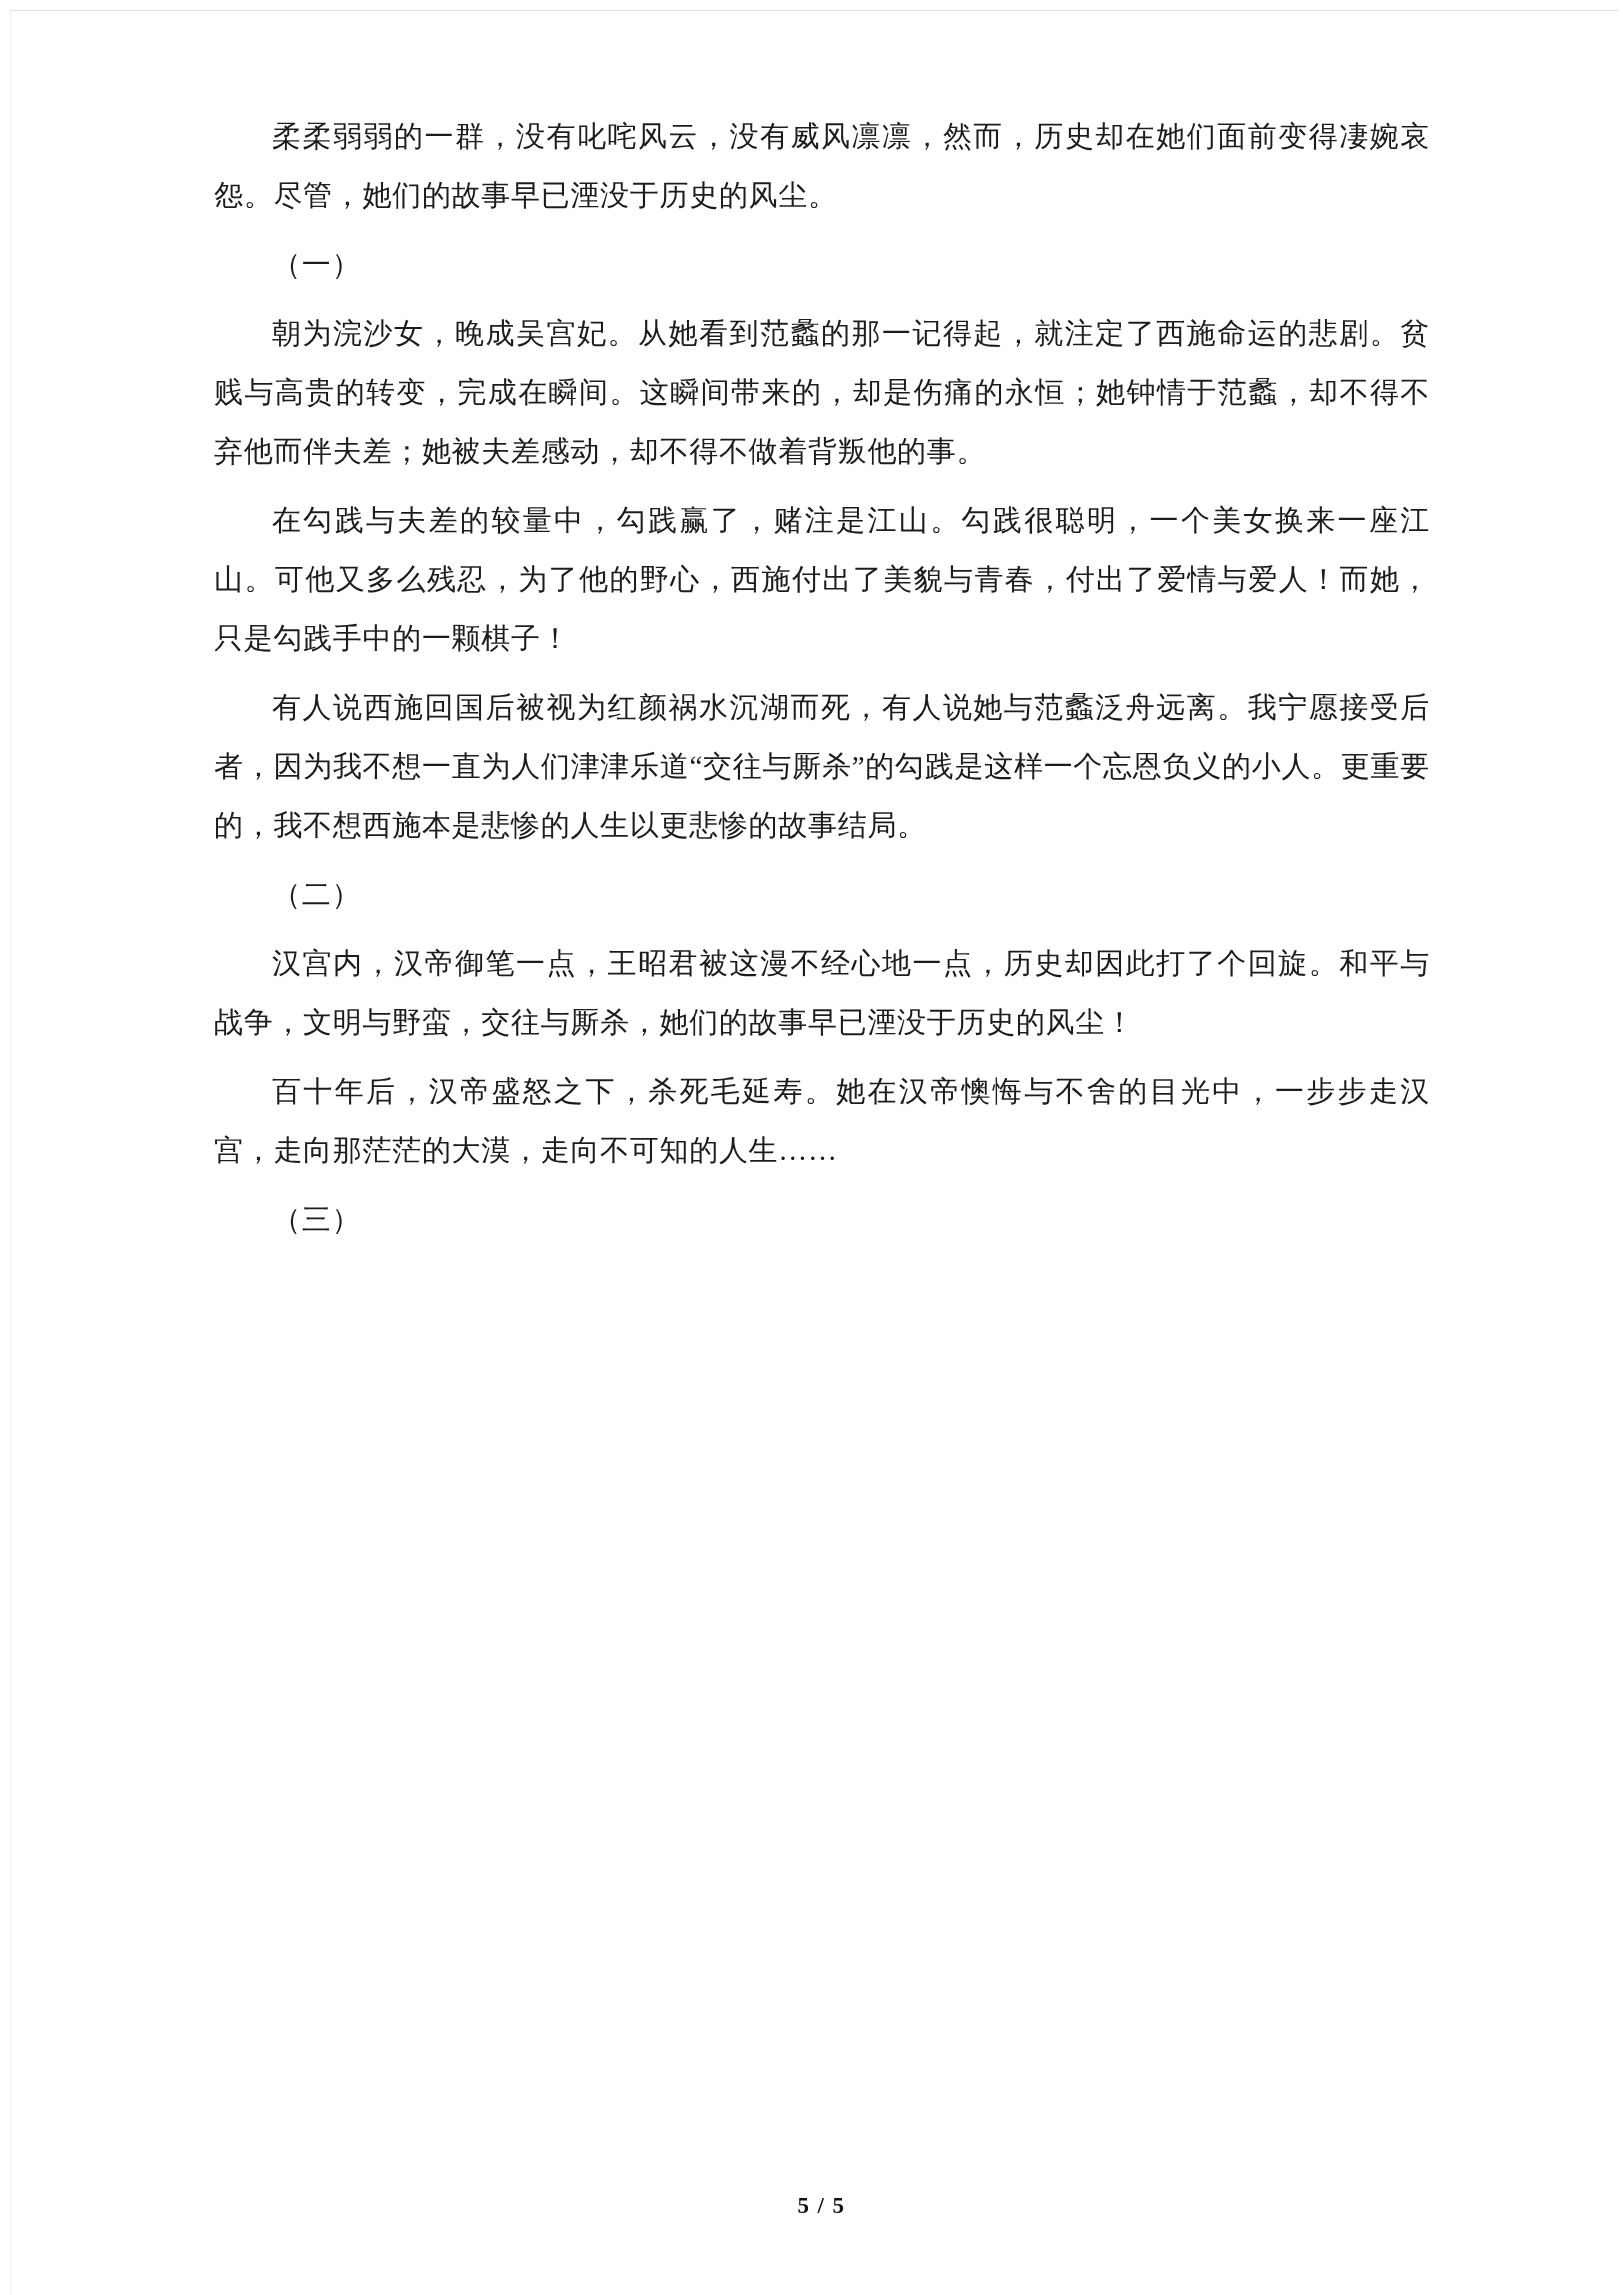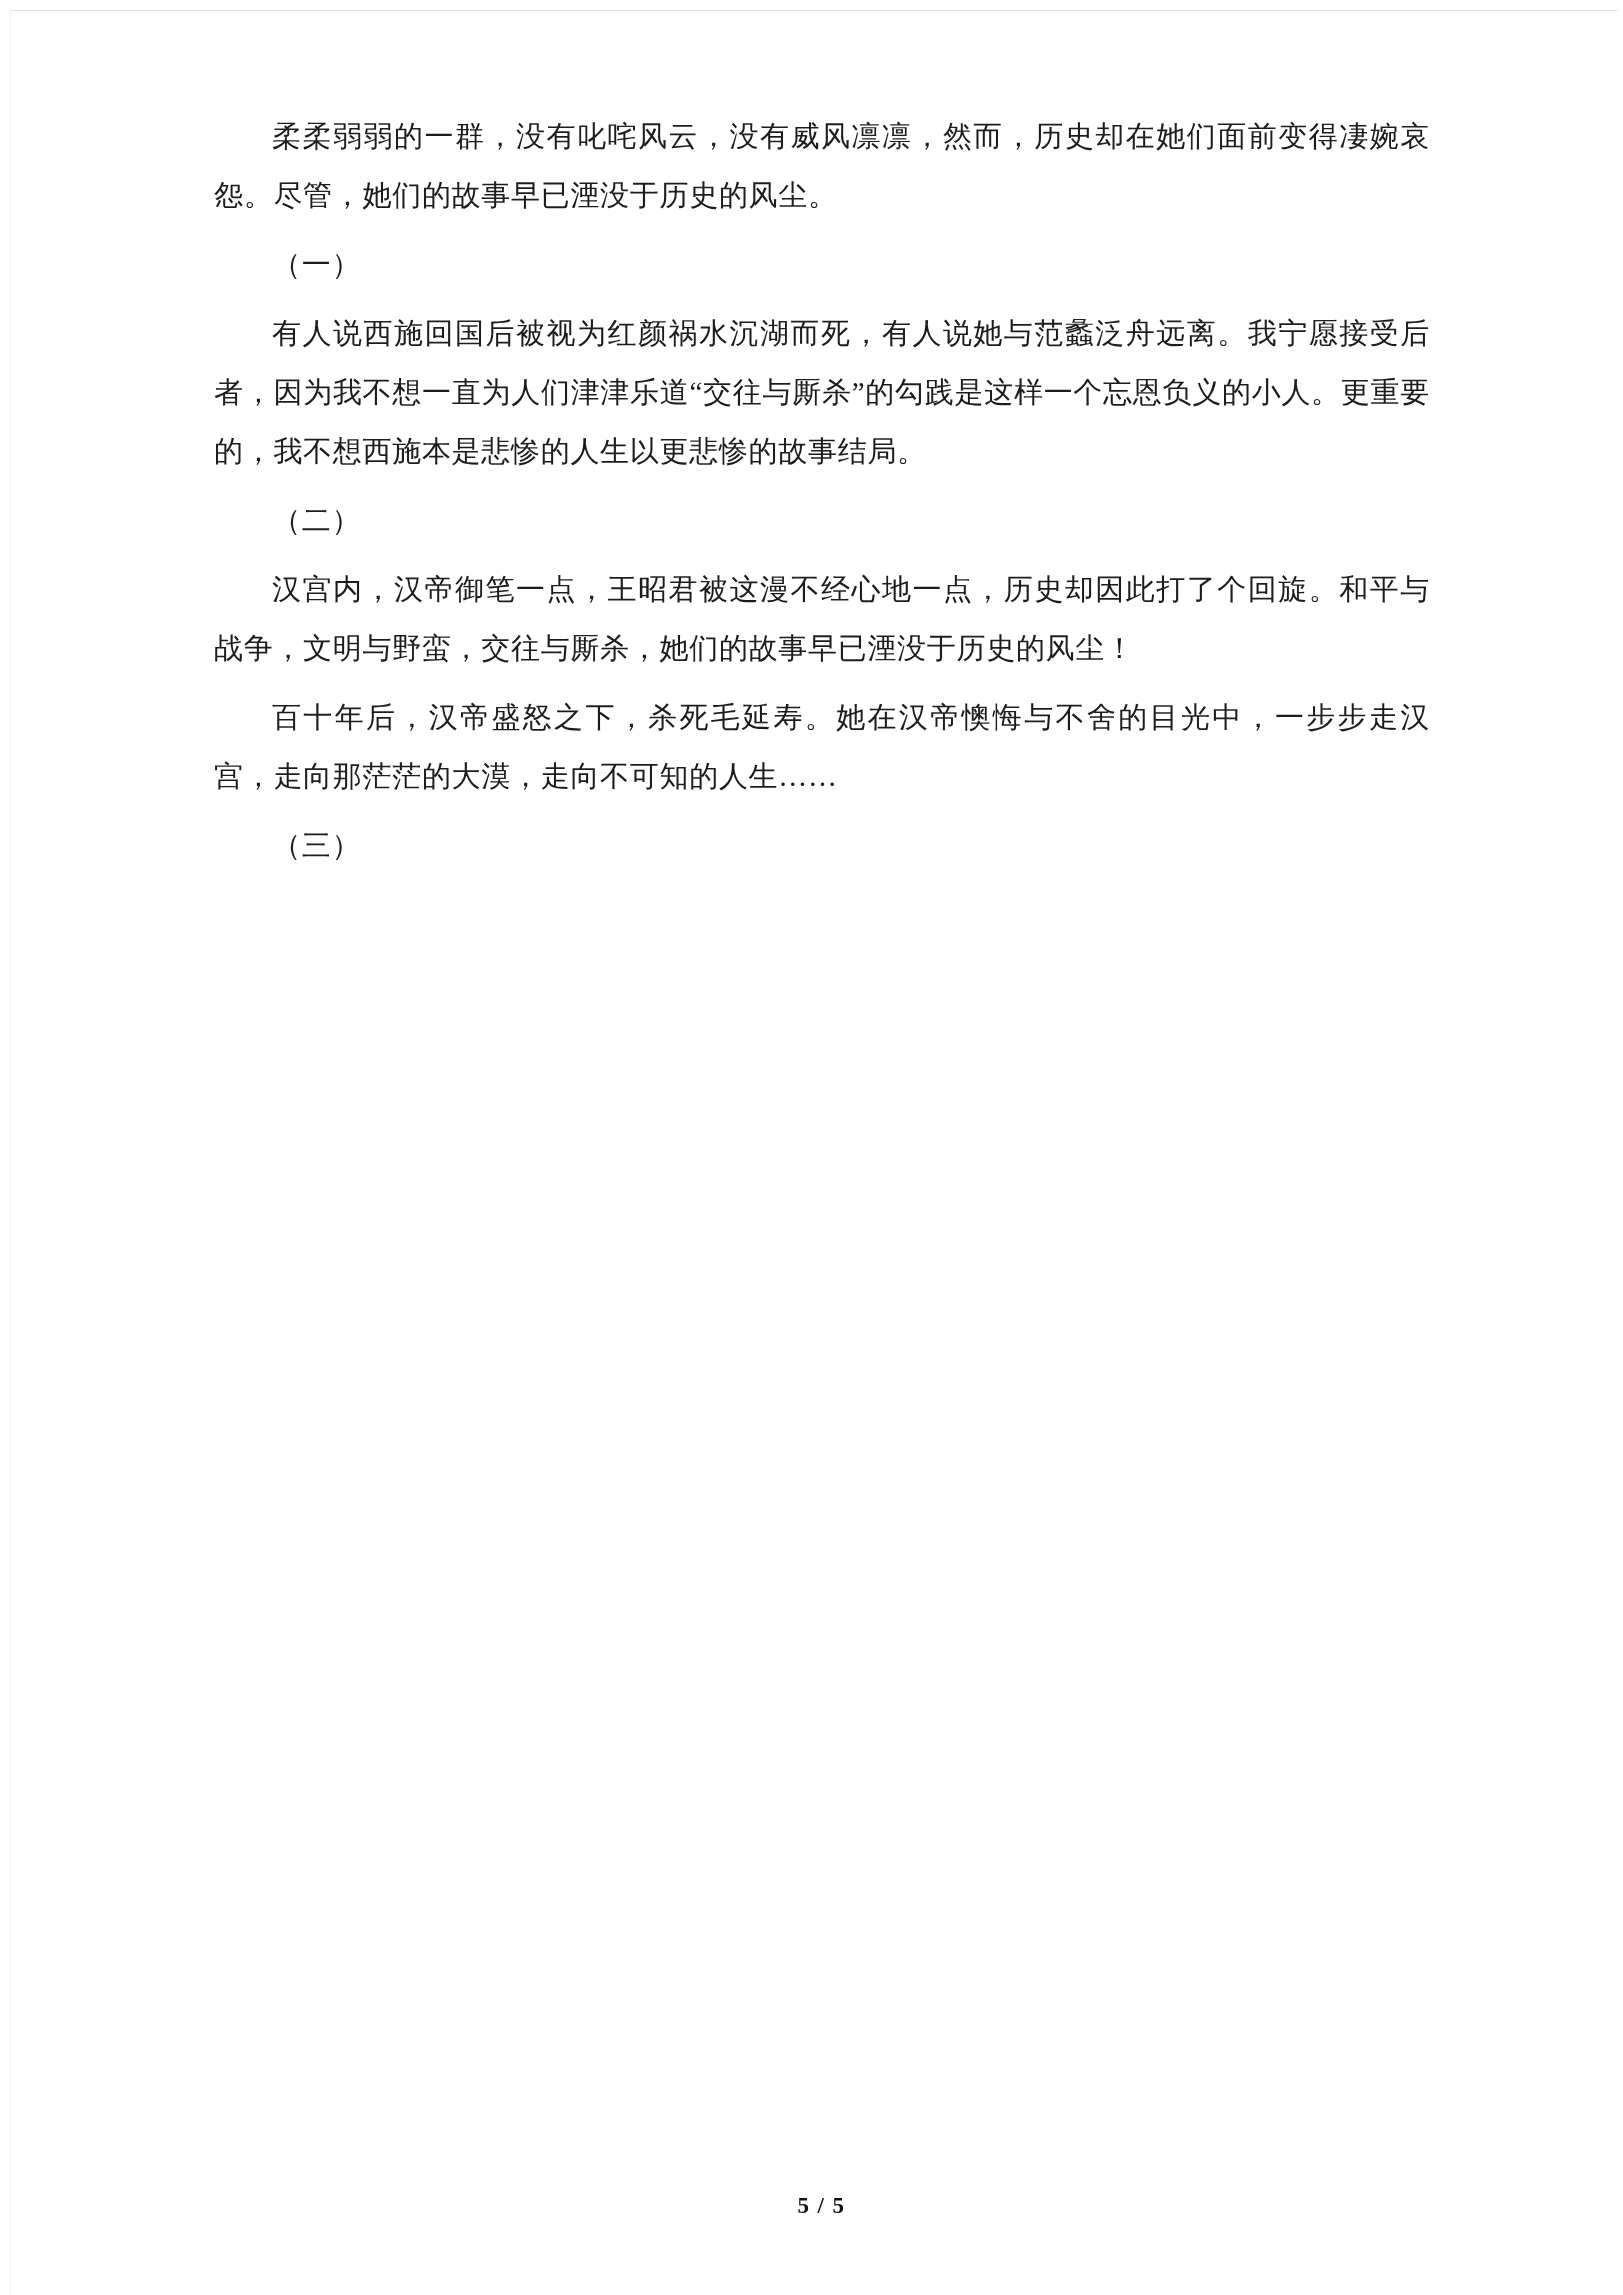--- a/index.html
+++ b/index.html
@@ -50,20 +50,22 @@
     letter-spacing: 1.4px;
   }
 </style>
 </head>
 <body>
 
 <div class="page">
   <div class="content">
     <p>柔柔弱弱的一群，没有叱咤风云，没有威风凛凛，然而，历史却在她们面前变得凄婉哀怨。尽管，她们的故事早已湮没于历史的风尘。</p>
     <p>（一）</p>
+    <p>朝为浣沙女，晚成吴宫妃。从她看到范蠡的那一记得起，就注定了西施命运的悲剧。贫贱与高贵的转变，完成在瞬间。这瞬间带来的，却是伤痛的永恒；她钟情于范蠡，却不得不弃他而伴夫差；她被夫差感动，却不得不做着背叛他的事。</p>
+    <p>在勾践与夫差的较量中，勾践赢了，赌注是江山。勾践很聪明，一个美女换来一座江山。可他又多么残忍，为了他的野心，西施付出了美貌与青春，付出了爱情与爱人！而她，只是勾践手中的一颗棋子！</p>
     <p>有人说西施回国后被视为红颜祸水沉湖而死，有人说她与范蠡泛舟远离。我宁愿接受后者，因为我不想一直为人们津津乐道“交往与厮杀”的勾践是这样一个忘恩负义的小人。更重要的，我不想西施本是悲惨的人生以更悲惨的故事结局。</p>
     <p>（二）</p>
     <p>汉宫内，汉帝御笔一点，王昭君被这漫不经心地一点，历史却因此打了个回旋。和平与战争，文明与野蛮，交往与厮杀，她们的故事早已湮没于历史的风尘！</p>
     <p>百十年后，汉帝盛怒之下，杀死毛延寿。她在汉帝懊悔与不舍的目光中，一步步走汉宫，走向那茫茫的大漠，走向不可知的人生……</p>
     <p>（三）</p>
   </div>
 
   <div class="footer">5 / 5</div>
 </div>
 

